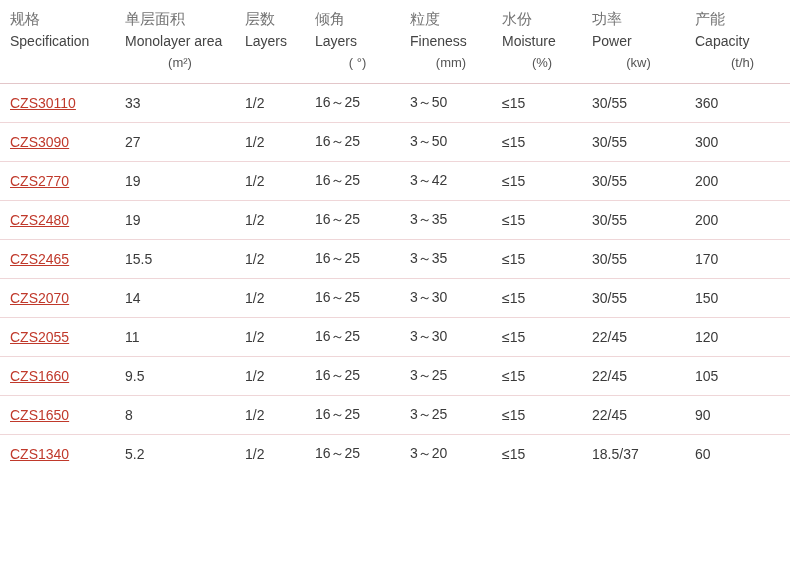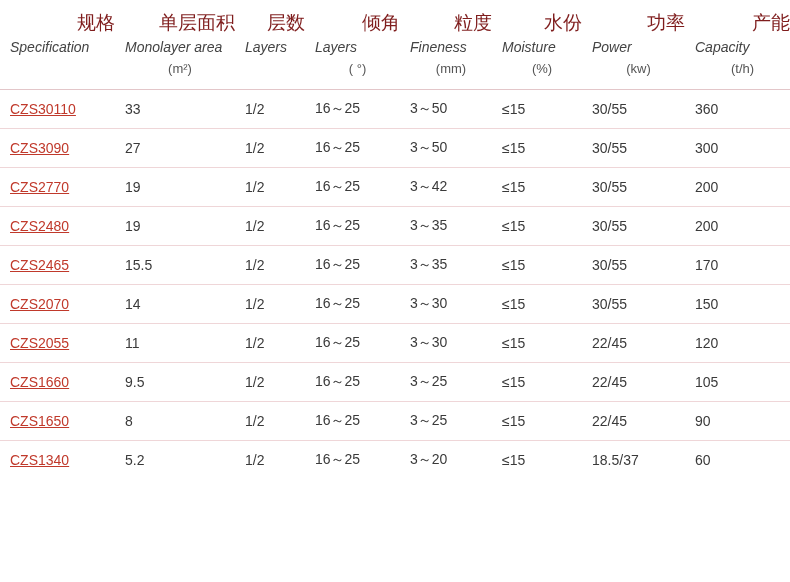--- a/index.html
+++ b/index.html
@@ -31,30 +31,28 @@
   thead th {
     text-align: left;
     vertical-align: top;
     padding: 8px 0 10px 10px;
     border-bottom: 1px solid #e3c6c9;
     font-weight: normal;
     line-height: 1.55;
   }
   .hdr-cn {
     display: block;
-    font-size: 19px;
-    color: #7f1d1d;
+    font-size: 15px;
+    color: #737373;
     font-family: "DejaVu Sans", "Liberation Sans", sans-serif;
-    text-align: right;
   }
   .hdr-en {
     display: block;
     font-size: 14px;
     color: #444444;
-    font-style: italic;
   }
   .hdr-unit {
     display: block;
     font-size: 13px;
     color: #555555;
     text-align: center;
   }
   tbody td {
     padding: 10px 0 10px 10px;
     border-bottom: 1px solid #efd6d8;

